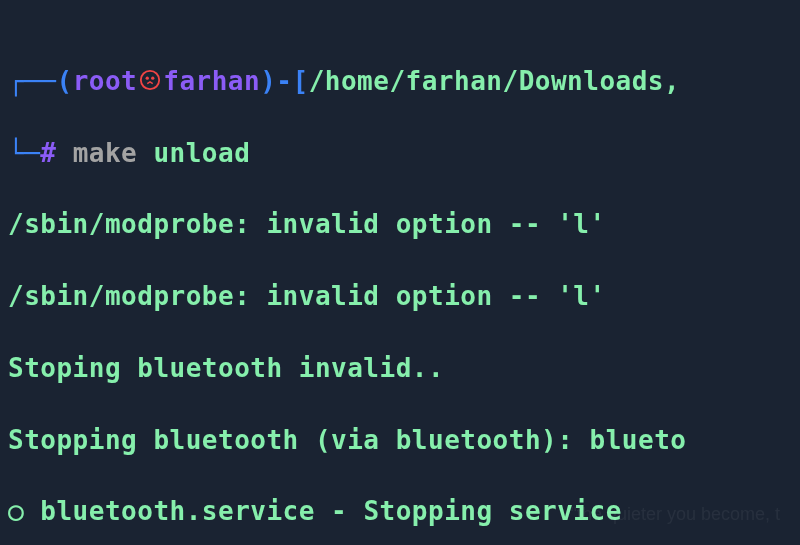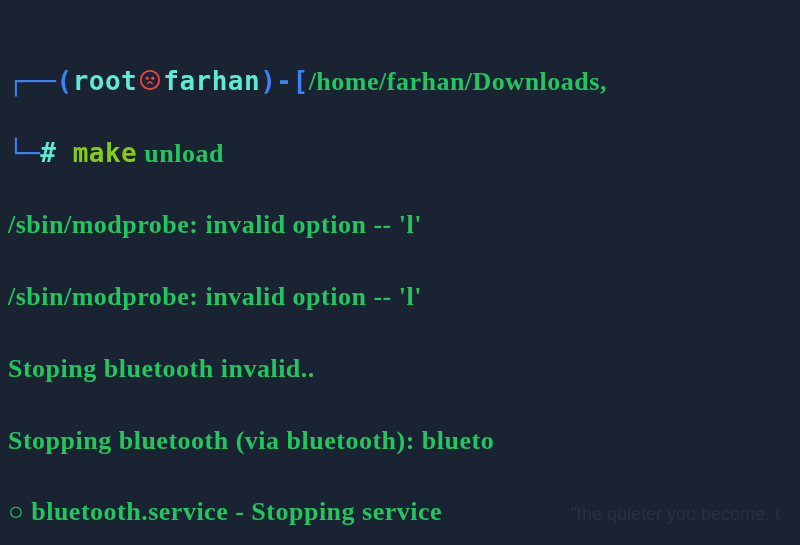--- a/index.html
+++ b/index.html
@@ -13,23 +13,23 @@
     font-weight: 600;
     color: #e8e8e8;
     line-height: 1.38;
   }
   .terminal {
     padding: 28px 0 0 8px;
     white-space: pre;
     letter-spacing: 0.5px;
   }
   .blue { color: #3b82f6; }
-  .red { color: #5eead4; }
-  .cyan { color: #84cc16; }
-  .white { color: #22c55e; font-family: Liberation Serif, serif; }
+  .red { color: #8b5cf6; }
+  .cyan { color: #a3a3a3; }
+  .white { color: #86efac; }
   .line { display: block; }
   .skull {
     display: inline-block;
     width: 22px;
     height: 22px;
     vertical-align: middle;
     margin: 0 2px 4px 2px;
   }
   .watermark {
     position: absolute;

